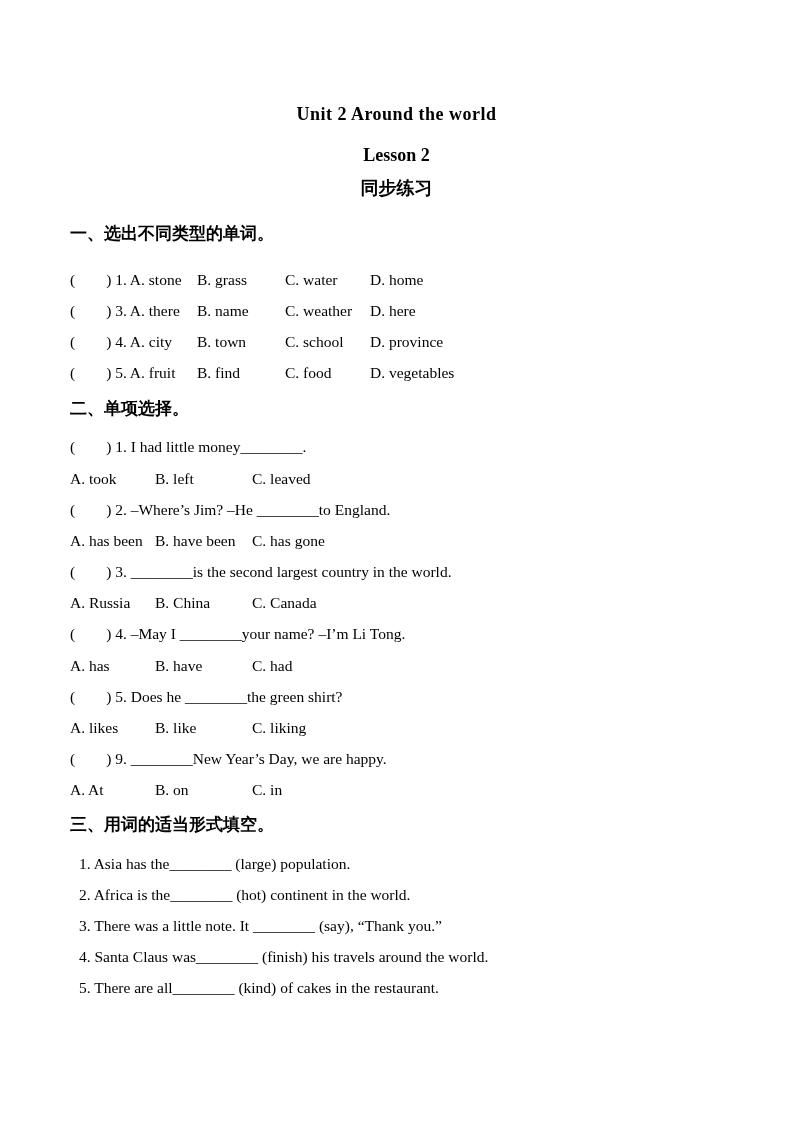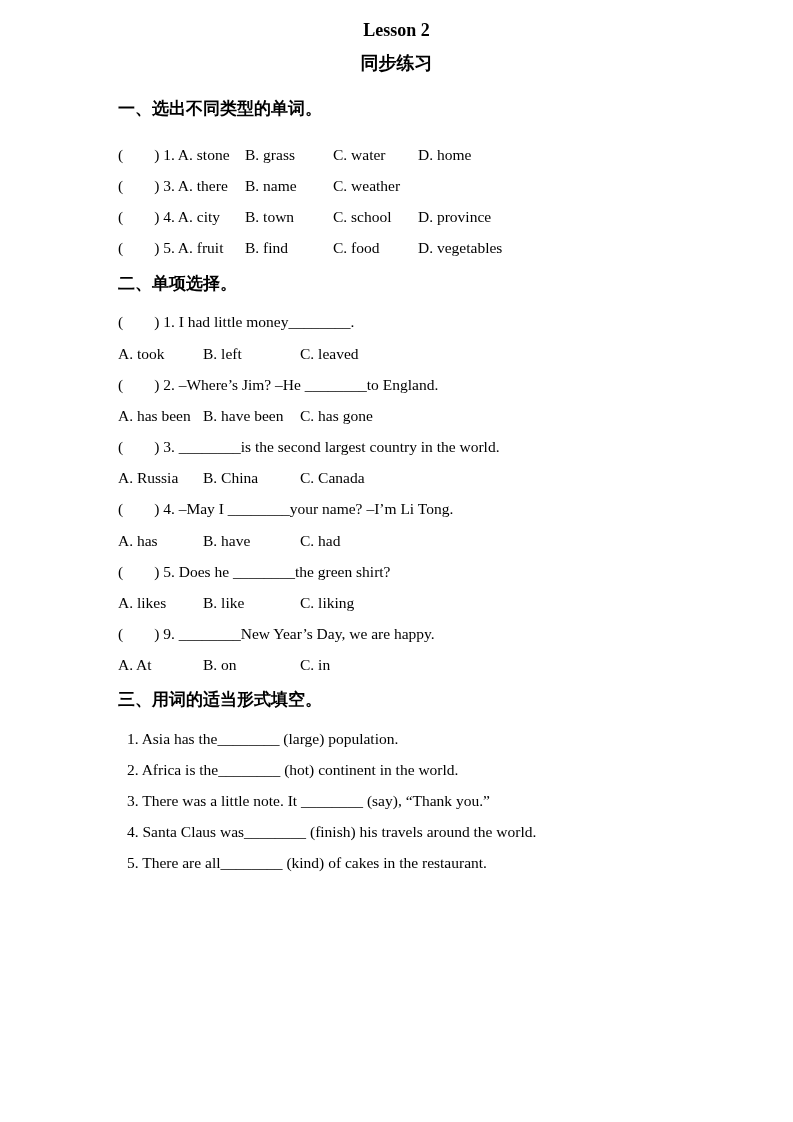--- a/index.html
+++ b/index.html
@@ -35,21 +35,21 @@
     font-size: 18px;
     line-height: 22px;
   }
   .sub-title {
     margin-top: 11px;
     font-size: 18px;
     line-height: 22px;
     font-family: "DejaVu Sans", sans-serif;
   }
   .content {
-    padding-left: 118px;
+    padding-left: 70px;
     padding-right: 30px;
   }
   .sec-heading {
     font-family: "DejaVu Sans", sans-serif;
     font-weight: bold;
     font-size: 17px;
     line-height: 22px;
     white-space: pre;
   }
   .sec1-heading { margin-top: 23px; }
@@ -75,37 +75,39 @@
   .sec3-rows .row {
     padding-left: 9px;
   }
   span { display: inline-block; }
 </style>
 </head>
 <body>
 
 <div class="page">
 
+  <div class="center-line doc-title">Unit 2 Around the world</div>
   <div class="center-line lesson-title">Lesson 2</div>
   <div class="center-line sub-title">同步练习</div>
 
   <div class="content">
 
     <div class="sec-heading sec1-heading">一、选出不同类型的单词。</div>
     <div class="rows">
       <div class="row row-s1">
         <span>(        ) 1. A. stone</span>
         <span>B. grass</span>
         <span>C. water</span>
         <span>D. home</span>
       </div>
       <div class="row row-s1">
         <span>(        ) 3. A. there</span>
         <span>B. name</span>
         <span>C. weather</span>
+        <span>D. here</span>
       </div>
       <div class="row row-s1">
         <span>(        ) 4. A. city</span>
         <span>B. town</span>
         <span>C. school</span>
         <span>D. province</span>
       </div>
       <div class="row row-s1">
         <span>(        ) 5. A. fruit</span>
         <span>B. find</span>

